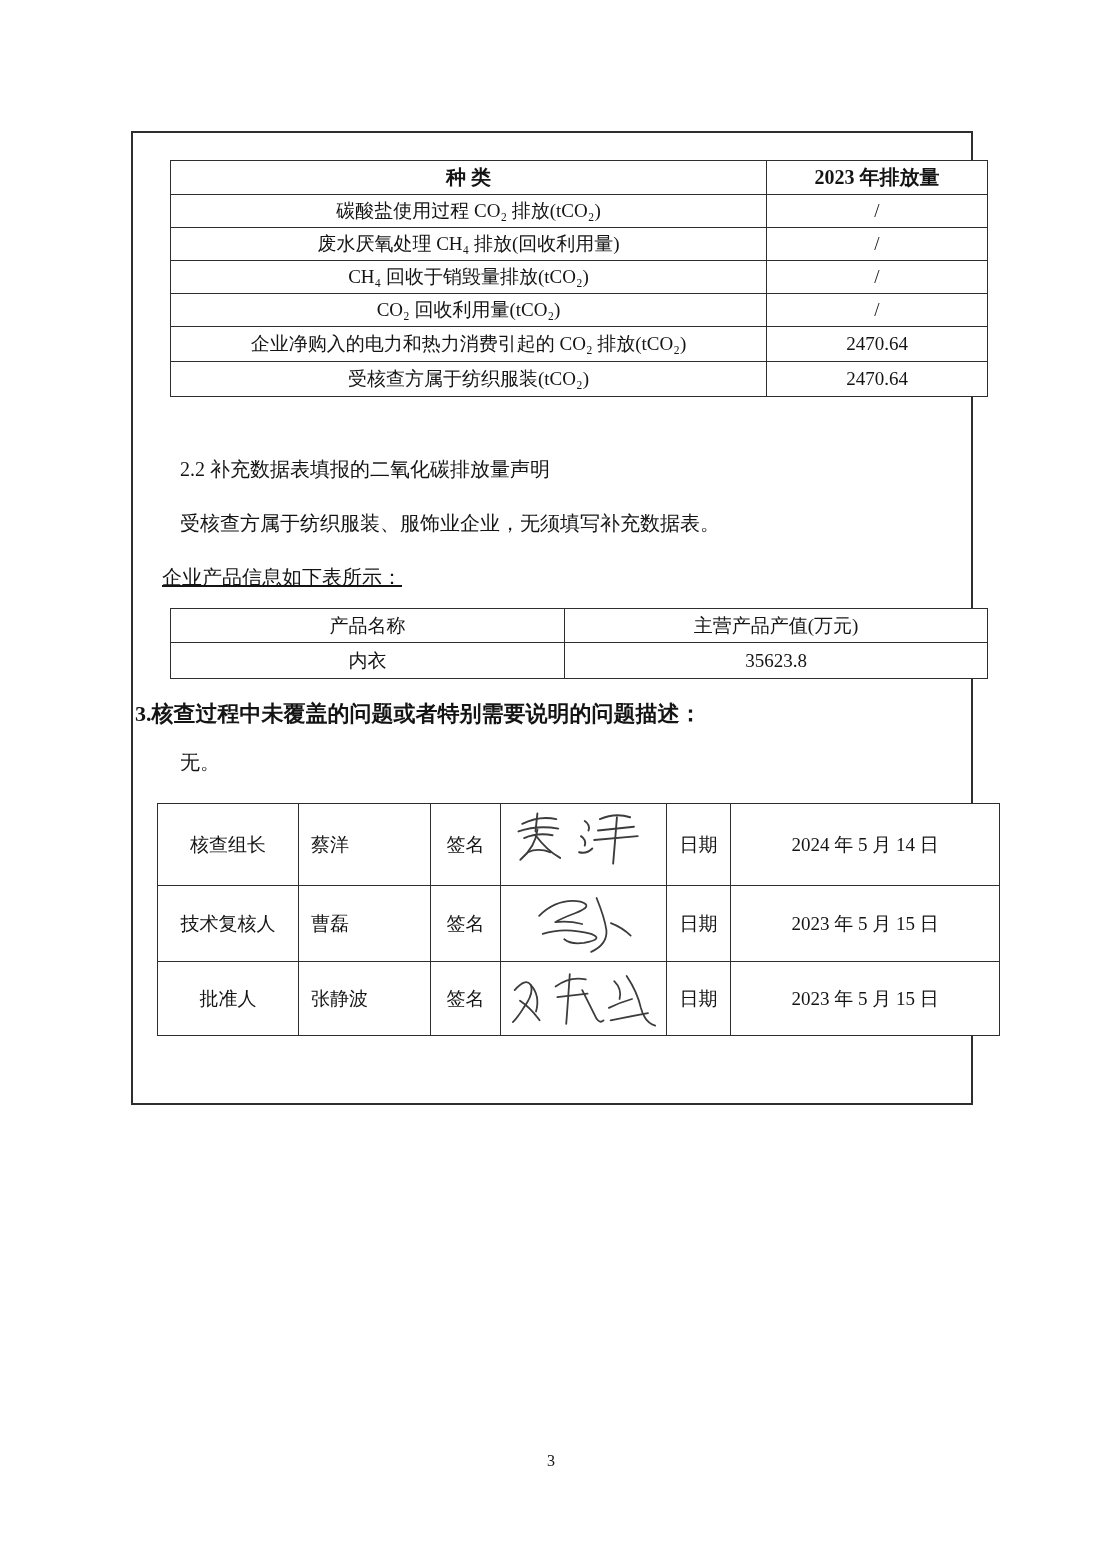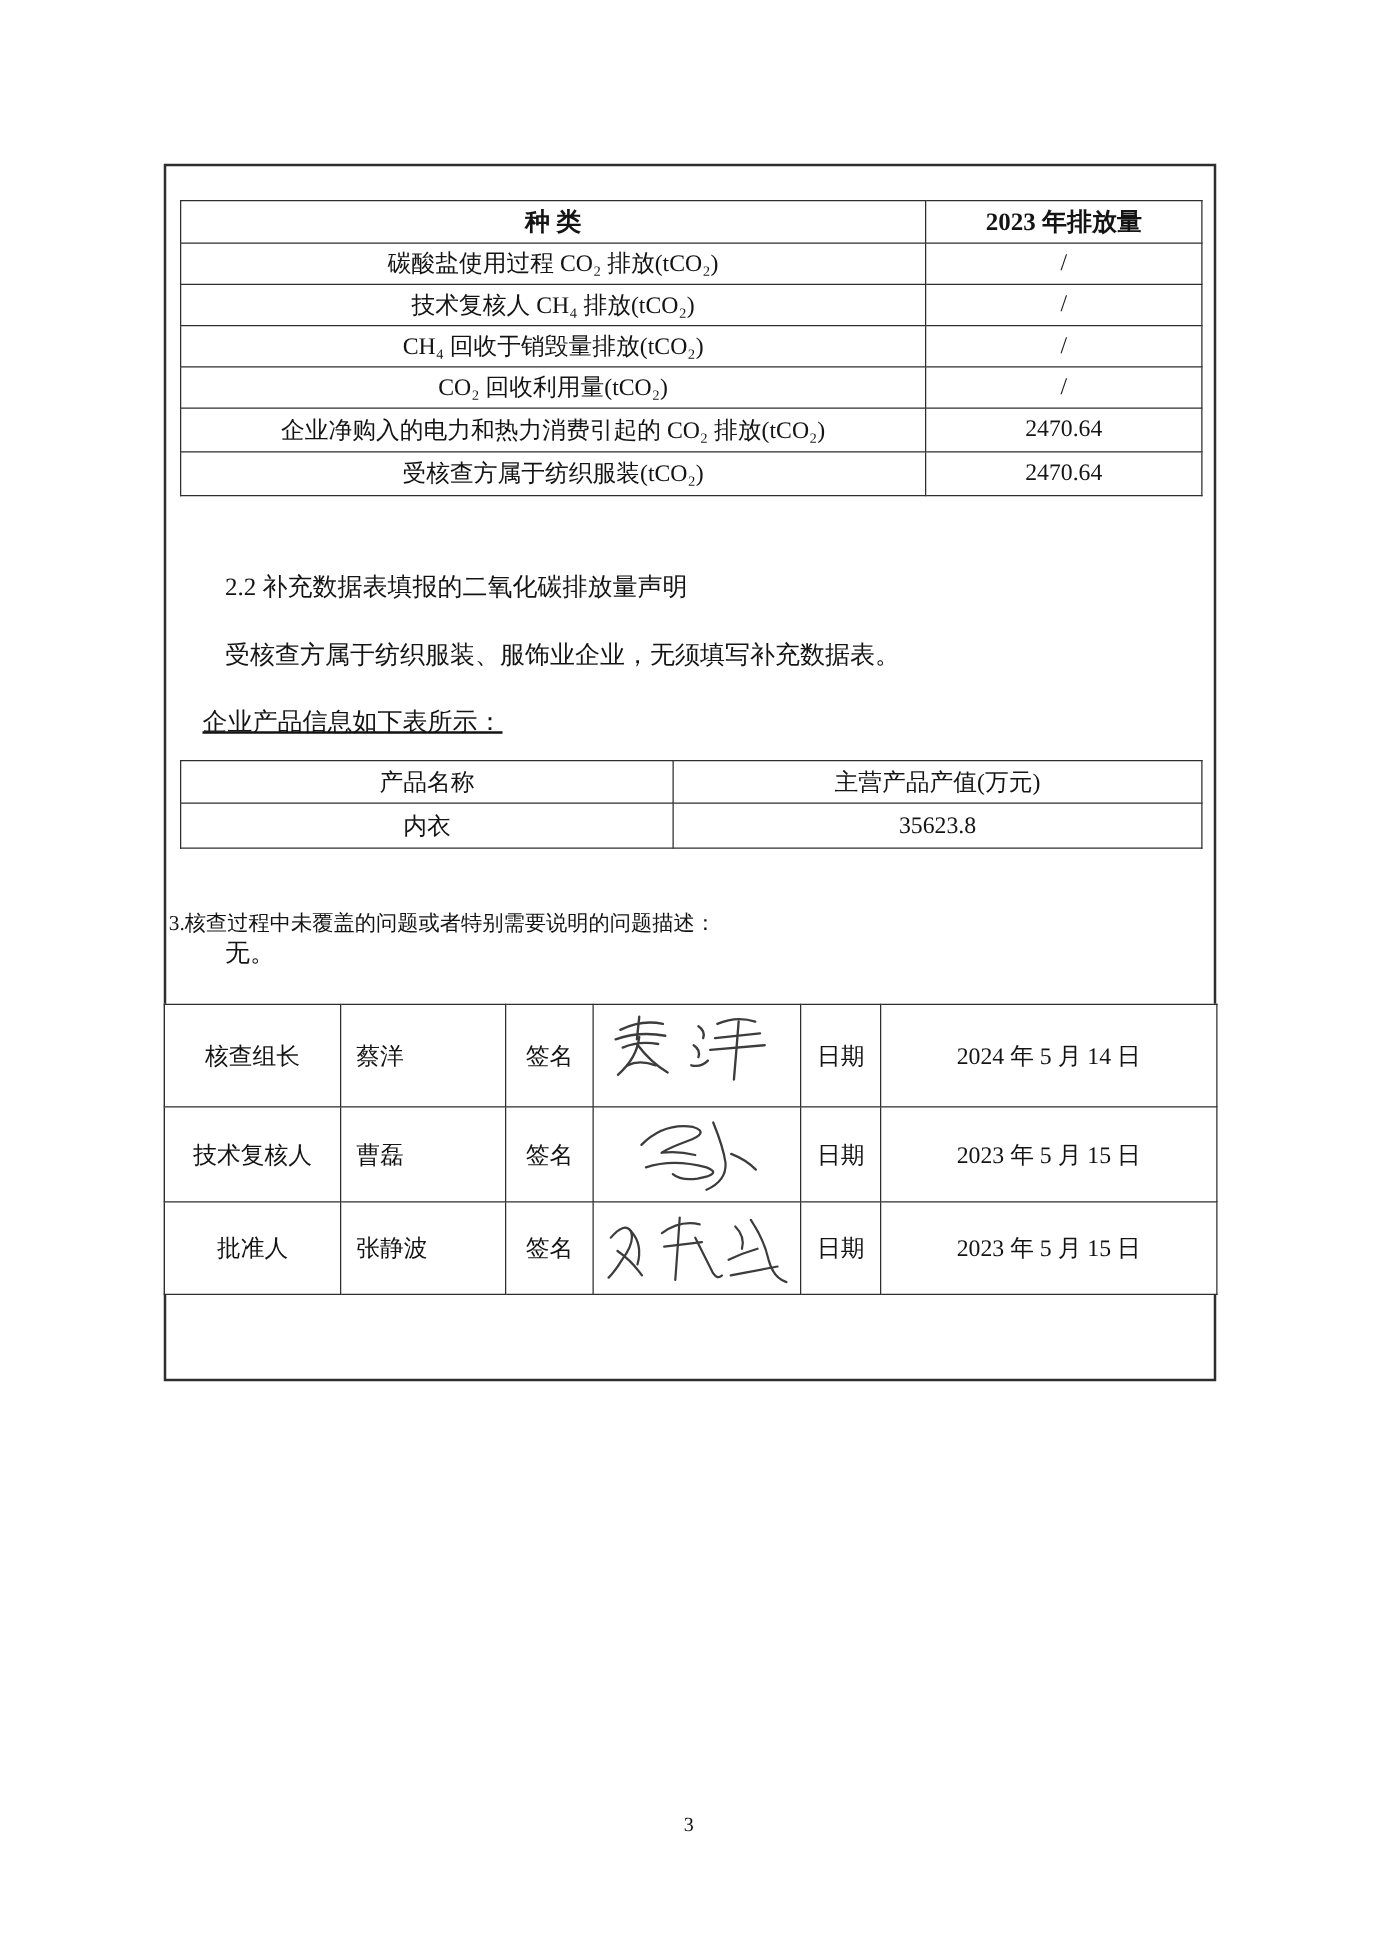--- a/index.html
+++ b/index.html
@@ -5,37 +5,37 @@
   html,body { margin:0; padding:0; background:#ffffff; }
   .page {
     position:relative; width:1102px; height:1559px; background:#ffffff;
     font-family:"Liberation Serif","DejaVu Serif",serif; color:#141414;
     overflow:hidden;
   }
   .outer-border {
     position:absolute; left:131px; top:131px; width:842px; height:974px;
     border:2px solid #2e2e2e; box-sizing:border-box;
   }
-  table { border-collapse:collapse; table-layout:fixed; position:absolute; background:#fff; }
+  table { border-collapse:collapse; table-layout:fixed; position:absolute; background:#fff;margin-left:26px; }
   td, th {
     border:1.5px solid #2e2e2e; text-align:center; vertical-align:middle;
     font-size:19px; font-weight:normal; padding:0; overflow:hidden; color:#141414;
   }
   th { font-weight:bold; font-size:20px; }
   .emissions-table { left:144px; top:160px; width:817px; }
   .emissions-table tr { height:33px; }
   .emissions-table tr.hdr { height:34px; }
   .emissions-table tr.tall { height:35px; }
   .product-table { left:144px; top:608px; width:817px; }
   .product-table tr.hdr { height:34px; }
   .product-table tr { height:36px; }
   .signoff-table { left:131px; top:803px; width:842px;padding-left:28px; }
   .cell-left { text-align:left; padding-left:12px; }
   .para { position:absolute; font-size:20px; white-space:nowrap; }
-  .heading3 { position:absolute; font-size:17px; font-weight:normal; white-space:nowrap;margin-top:28px; }
+  .heading3 { position:absolute; font-size:22px; font-weight:bold; white-space:nowrap; }
   .page-number { position:absolute; left:0; top:1452px; width:1102px; text-align:center; font-size:16px; }
   .sig-svg { display:block; }
   .sig-svg path { fill:none; stroke:#3c3c3c; stroke-width:2; stroke-linecap:round; stroke-linejoin:round; }
 </style>
 </head>
 <body>
 
 <div class="page">
 
   <div class="outer-border"></div>
@@ -48,21 +48,21 @@
     <tbody>
         <tr class="hdr">
       <th>种 类</th>
       <th>2023 年排放量</th>
     </tr>
     <tr>
       <td>碳酸盐使用过程 CO₂ 排放(tCO₂)</td>
       <td>/</td>
     </tr>
     <tr>
-      <td>技术复核人 CH₄ 排放(tCO₂)</td>
+      <td>废水厌氧处理 CH₄ 排放(回收利用量)</td>
       <td>/</td>
     </tr>
     <tr>
       <td>CH₄ 回收于销毁量排放(tCO₂)</td>
       <td>/</td>
     </tr>
     <tr>
       <td>CO₂ 回收利用量(tCO₂)</td>
       <td>/</td>
     </tr>

